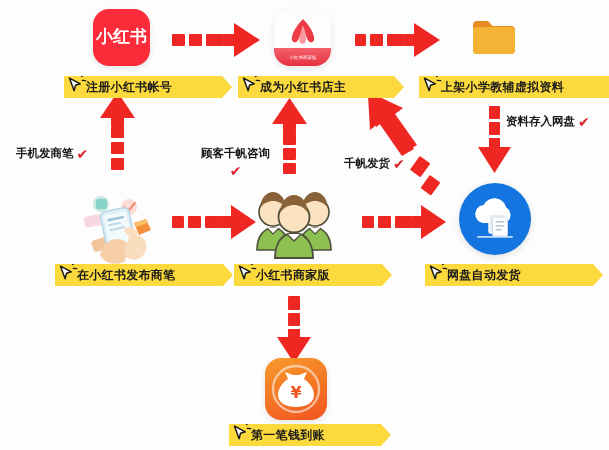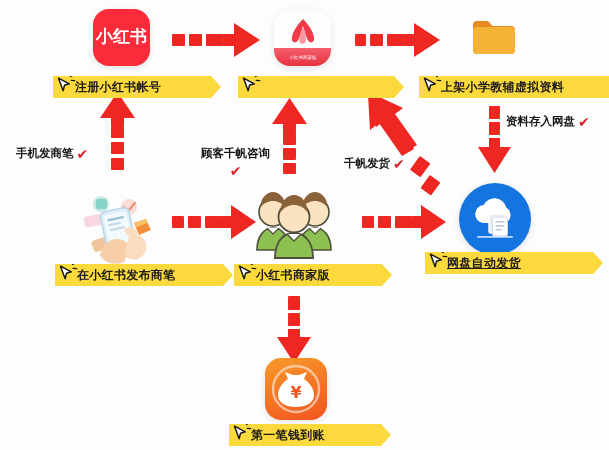--- a/index.html
+++ b/index.html
@@ -211,21 +211,21 @@
       <rect class="ar" x="288" y="313" width="12" height="13" rx="1"></rect>
       <path class="ar" d="M288 329 h12 v8 h11 l-17 26 l-17 -26 h11 z"></path>
     </g>
   </svg>
 
   <div class="icon-box xhs-icon" style="left:93px; top:9px; width:57px; height:57px;">
     <div class="xhs-text" style="font-size:17px;">
       <span>小红书</span>
     </div>
   </div>
-  <div class="banner" style="left:53px; top:76px; width:130px;">
+  <div class="banner" style="left:64px; top:76px; width:130px;">
     <svg class="cursor" viewBox="0 0 24 26">
       <path d="M13.5 1.5 l1.8 -4" stroke="#1a1a1a" stroke-width="1.6" fill="none" stroke-linecap="round"></path>
       <path d="M17.5 4 l3.6 -2.4" stroke="#1a1a1a" stroke-width="1.6" fill="none" stroke-linecap="round"></path>
       <path d="M18.2 8.6 l4.2 0.4" stroke="#1a1a1a" stroke-width="1.6" fill="none" stroke-linecap="round"></path>
       <path d="M3 6 L16 12.8 L10.2 14.6 L8.6 21 Z" fill="#ffffff" stroke="#1a1a1a" stroke-width="1.8" stroke-linejoin="round"></path>
     </svg>
     <span>注册小红书帐号</span>
   </div>
 
   <div class="icon-box merchant-icon" style="left:274px; top:9px; width:57px; height:57px;">
@@ -239,20 +239,21 @@
       <span>小红书商家版</span>
     </div>
   </div>
   <div class="banner" style="left:238px; top:76px; width:128px;">
     <svg class="cursor" viewBox="0 0 24 26">
       <path d="M13.5 1.5 l1.8 -4" stroke="#1a1a1a" stroke-width="1.6" fill="none" stroke-linecap="round"></path>
       <path d="M17.5 4 l3.6 -2.4" stroke="#1a1a1a" stroke-width="1.6" fill="none" stroke-linecap="round"></path>
       <path d="M18.2 8.6 l4.2 0.4" stroke="#1a1a1a" stroke-width="1.6" fill="none" stroke-linecap="round"></path>
       <path d="M3 6 L16 12.8 L10.2 14.6 L8.6 21 Z" fill="#ffffff" stroke="#1a1a1a" stroke-width="1.8" stroke-linejoin="round"></path>
     </svg>
+    <span>成为小红书店主</span>
   </div>
 
   <div class="icon-box folder-icon" style="left:463px; top:9px; width:57px; height:57px;">
     <svg width="46" height="42" viewBox="0 0 46 42">
       <path d="M4 8 a4 4 0 0 1 4 -4 h11 l4.5 5 h18.5 a4 4 0 0 1 4 4 v20 a4 4 0 0 1 -4 4 h-34 a4 4 0 0 1 -4 -4 z" fill="#e88a22"></path>
       <path d="M4 14 a4 4 0 0 1 4 -4 h34 a4 4 0 0 1 4 4 v19 a4 4 0 0 1 -4 4 h-34 a4 4 0 0 1 -4 -4 z" fill="#f5b335"></path>
     </svg>
   </div>
   <div class="banner" style="left:419px; top:76px; width:175px;">
     <svg class="cursor" viewBox="0 0 24 26">
@@ -335,21 +336,21 @@
     <svg width="52" height="46" viewBox="0 0 52 46">
       <path d="M14 27 a9 9 0 0 1 0.6 -17.9 a12 12 0 0 1 22.6 2.4 a8.6 8.6 0 0 1 -1.2 15.5 z" fill="#ffffff"></path>
       <rect x="20" y="18" width="15" height="19" rx="1.6" fill="#e6edf5" stroke="#ffffff" stroke-width="1.4"></rect>
       <rect x="23.5" y="21" width="15" height="19" rx="1.6" fill="#ffffff" stroke="#cfdbe8" stroke-width="1"></rect>
       <rect x="26.5" y="25" width="9" height="1.6" fill="#b9c9d9"></rect>
       <rect x="26.5" y="29" width="9" height="1.6" fill="#b9c9d9"></rect>
       <rect x="26.5" y="33" width="6" height="1.6" fill="#b9c9d9"></rect>
       <rect x="8" y="40" width="36" height="1.8" rx="1" fill="#ffffff" opacity=".75"></rect>
     </svg>
   </div>
-  <div class="banner" style="left:425px; top:252px; width:140px;text-decoration:underline;">
+  <div class="banner" style="left:425px; top:264px; width:140px;">
     <svg class="cursor" viewBox="0 0 24 26">
       <path d="M13.5 1.5 l1.8 -4" stroke="#1a1a1a" stroke-width="1.6" fill="none" stroke-linecap="round"></path>
       <path d="M17.5 4 l3.6 -2.4" stroke="#1a1a1a" stroke-width="1.6" fill="none" stroke-linecap="round"></path>
       <path d="M18.2 8.6 l4.2 0.4" stroke="#1a1a1a" stroke-width="1.6" fill="none" stroke-linecap="round"></path>
       <path d="M3 6 L16 12.8 L10.2 14.6 L8.6 21 Z" fill="#ffffff" stroke="#1a1a1a" stroke-width="1.8" stroke-linejoin="round"></path>
     </svg>
     <span>网盘自动发货</span>
   </div>
 
   <div class="icon-box money-icon" style="left:265px; top:358px; width:62px; height:62px;">

